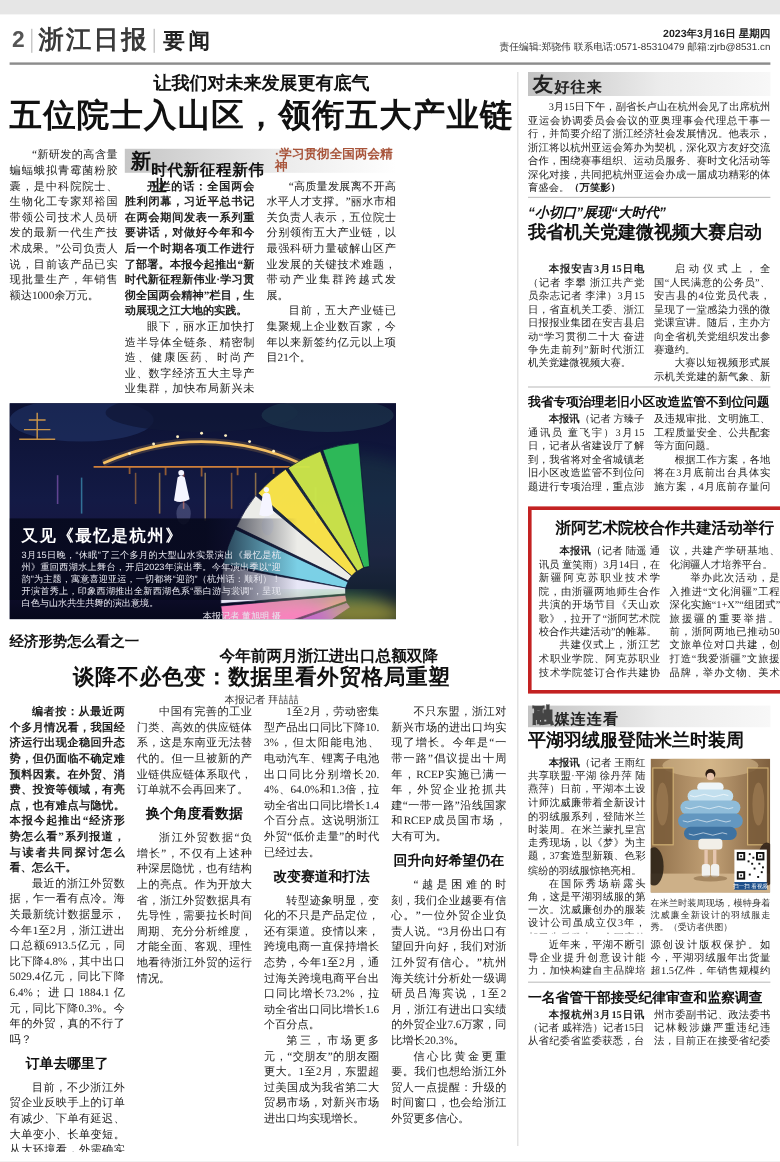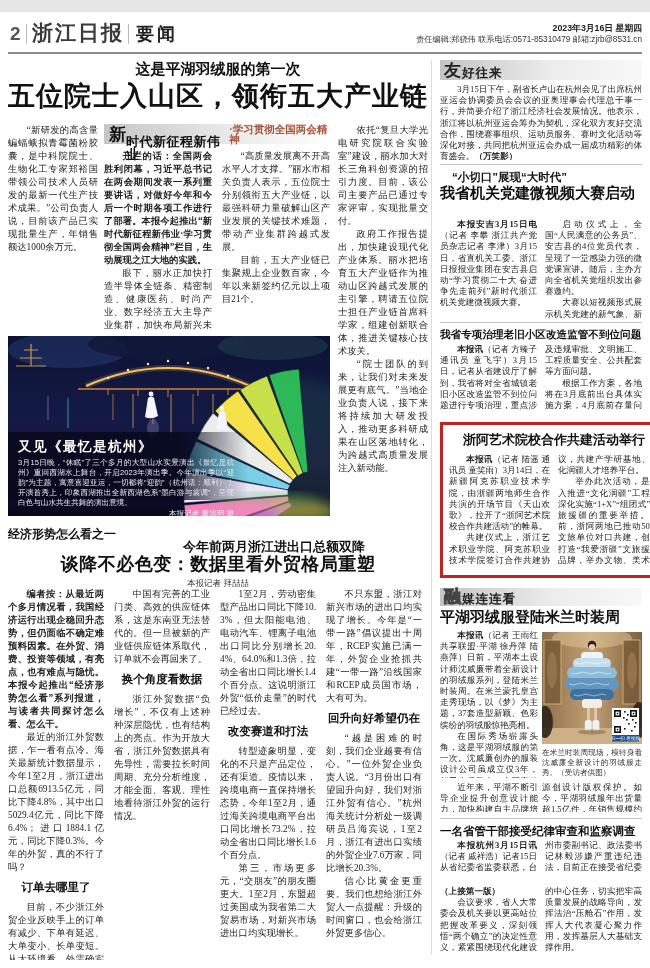--- a/index.html
+++ b/index.html
@@ -55,21 +55,21 @@
   .eco-byline{left:8px;top:578px;width:420px;text-align:center;font:8.5px/10px "Liberation Sans",sans-serif;color:#333;}
   .ecol{top:588px;width:96px;height:372px;}
   
   .secbar{width:202px;background:linear-gradient(90deg,#c3c3c3,#ececec 55%,#f8f8f8);
           display:flex;align-items:flex-end;padding:0 0 1px 4px;box-sizing:border-box;}
   .sb-big{font:bold 17px/1 "Liberation Sans",sans-serif;color:#222;}
   .sb-big.outline{color:#f6f6f6;-webkit-text-stroke:1px #444;}
   .sb-rest{font:bold 12.5px/1 "Liberation Sans",sans-serif;color:#222;letter-spacing:1px;margin-left:1px;}
   .bar1{left:440px;top:60px;height:20px;}
   .frbody{left:440px;top:84px;width:202px;height:76px;}
-  .vkick{left:452px;top:170px;font-size:11.5px;}
+  .vkick{left:440px;top:170px;font-size:11.5px;font-style:italic;}
   .vhead{left:440px;top:184px;width:202px;font-size:15px;white-space:nowrap;overflow:hidden;}
   .vtext{left:440px;top:206px;width:202px;height:112px;margin-top:13px;}
   .ohead{left:440px;top:328px;width:202px;font-size:10.6px;white-space:nowrap;overflow:hidden;}
   .otext{left:440px;top:344px;width:202px;height:72px;}
   .redbox{left:440px;top:422px;width:228px;height:156px;border:3px solid #c32222;box-sizing:border-box;
           background:#fff;padding:4px 6px;}
   .ahead{font-size:13px;text-align:center;white-space:nowrap;overflow:hidden;margin:2px 0 5px;}
   .atext{height:118px;}
   .bar2{left:440px;top:588px;height:18px;}
   .phead{left:440px;top:608px;width:202px;font-size:15px;white-space:nowrap;overflow:hidden;}
@@ -94,42 +94,37 @@
   <div class="abs masthead">浙江日报</div>
   <div class="abs hsep" style="left:128px"></div>
   <div class="abs secname">要闻</div>
   <div class="abs hdright">
     <div class="hdate">2023年3月16日 星期四</div>
     <div class="heditor">责任编辑:郑骁伟 联系电话:0571-85310479 邮箱:zjrb@8531.cn</div>
   </div>
   <div class="abs hrule"></div>
   <div class="abs vrule"></div>
 
-  <div class="abs h lead-kicker">这是平湖羽绒服的第一次</div>
+  <div class="abs h lead-kicker">让我们对未来发展更有底气</div>
   <div class="abs h lead-headline">五位院士入山区，领衔五大产业链</div>
   <div class="abs body colA">
     <p>“新研发的高含量蝙蝠蛾拟青霉菌粉胶囊，是中科院院士、生物化工专家郑裕国带领公司技术人员研发的最新一代生产技术成果。”公司负责人说，目前该产品已实现批量生产，年销售额达1000余万元。</p>
   </div>
   <div class="abs banner">
     <span class="bn-big">新</span>
     <span class="bn-title">时代新征程新伟业</span>
     <span class="bn-sub">·学习贯彻全国两会精神</span>
   </div>
   <div class="abs body bcol1">
     <p class="b">开栏的话：全国两会胜利闭幕，习近平总书记在两会期间发表一系列重要讲话，对做好今年和今后一个时期各项工作进行了部署。本报今起推出“新时代新征程新伟业·学习贯彻全国两会精神”栏目，生动展现之江大地的实践。</p>
     <p>眼下，丽水正加快打造半导体全链条、精密制造、健康医药、时尚产业、数字经济五大主导产业集群，加快布局新兴未来产业。</p>
   </div>
   <div class="abs body bcol2">
     <p>“高质量发展离不开高水平人才支撑。”丽水市相关负责人表示，五位院士分别领衔五大产业链，以最强科研力量破解山区产业发展的关键技术难题，带动产业集群跨越式发展。</p>
     <p>目前，五大产业链已集聚规上企业数百家，今年以来新签约亿元以上项目21个。</p>
-  </div>
-  <div class="abs body colD">
-    <p>依托“复旦大学光电研究院联合实验室”建设，丽水加大对长三角科创资源的招引力度。目前，该公司主要产品已通过专家评审，实现批量交付。</p>
-    <p>政府工作报告提出，加快建设现代化产业体系。丽水把培育五大产业链作为推动山区跨越式发展的主引擎，聘请五位院士担任产业链首席科学家，组建创新联合体，推进关键核心技术攻关。</p>
-    <p>“院士团队的到来，让我们对未来发展更有底气。”当地企业负责人说，接下来将持续加大研发投入，推动更多科研成果在山区落地转化，为跨越式高质量发展注入新动能。</p>
   </div>
 
   <div class="abs photo1">
     <svg width="322" height="180" viewBox="0 0 322 180">
       <defs>
         <linearGradient id="pg" x1="0" y1="0" x2="0" y2="1">
           <stop offset="0" stop-color="#0d1233"></stop>
             <stop offset=".45" stop-color="#131a45"></stop>
           <stop offset=".7" stop-color="#1a1440"></stop>
             <stop offset="1" stop-color="#06081c"></stop>
@@ -354,18 +349,13 @@
   <div class="abs sbody pbot2">
     <p class="noind">源创设计版权保护。如今，平湖羽绒服年出货量超1.5亿件，年销售规模约300亿元。</p>
   </div>
 
   <div class="abs rrule" style="top:818px"></div>
   <div class="abs h chead">一名省管干部接受纪律审查和监察调查</div>
   <div class="abs sbody cols2 ctext">
     <p><span class="b">本报杭州3月15日讯</span><span>（记者 戚祥浩）记者15日从省纪委省监委获悉，台州市委副书记、政法委书记林毅涉嫌严重违纪违法，目前正在接受省纪委省监委纪律审查和监察调查。</span></p>
   </div>
 
-  <div class="abs sbody cols2 conttext">
-    <p class="noind b">（上接第一版）</p>
-    <p>会议要求，省人大常委会及机关要以更高站位把握改革要义，深刻领悟“两个确立”的决定性意义，紧紧围绕现代化建设的中心任务，切实把牢高质量发展的战略导向，发挥法治“压舱石”作用，发挥人大代表凝心聚力作用，发挥基层人大基础支撑作用。</p>
-
-  </div>
 </div>
 
 </body></html>

